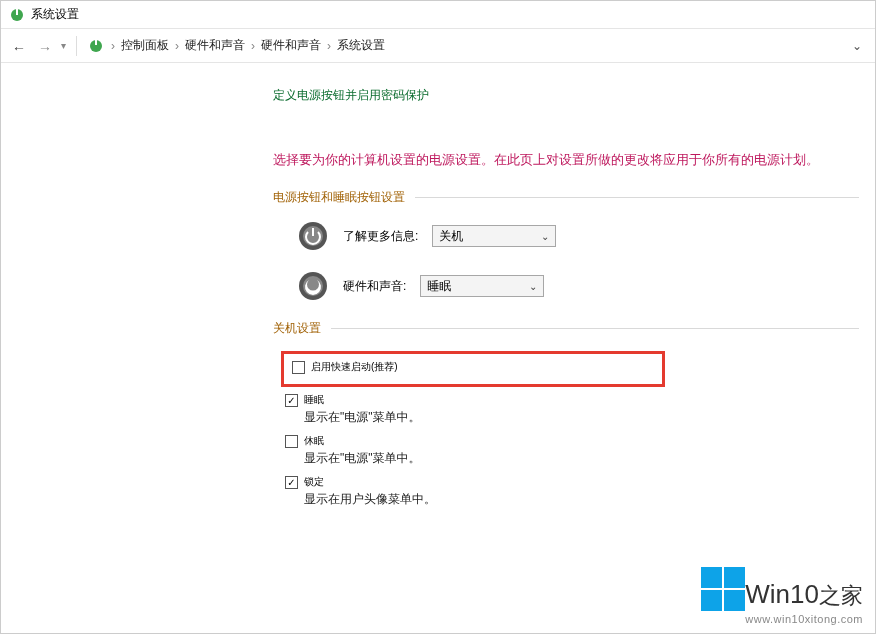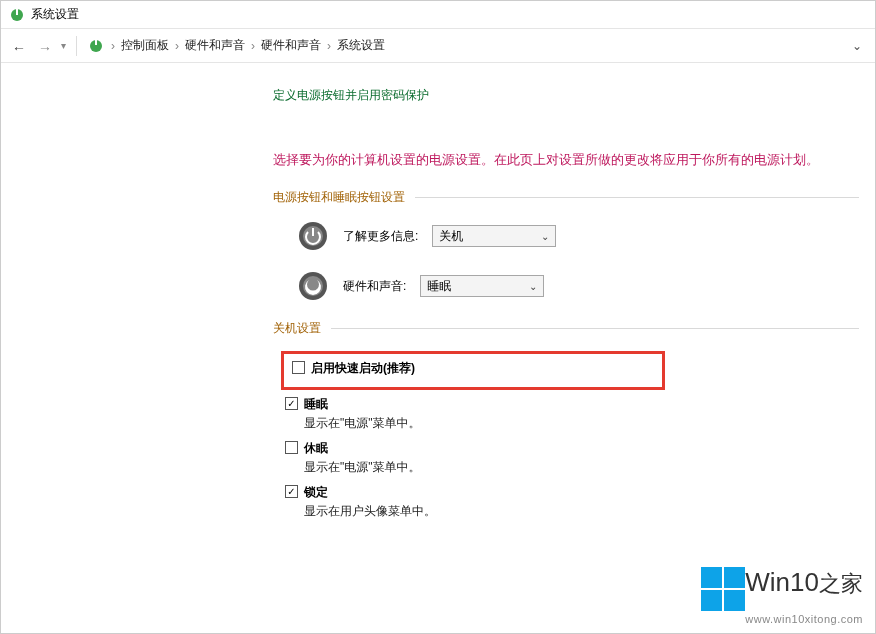--- a/index.html
+++ b/index.html
@@ -131,38 +131,38 @@
   }
   .checkbox {
     width: 13px; height: 13px;
     border: 1px solid #555;
     display: inline-flex; align-items:center; justify-content:center;
     font-size: 10px; line-height: 1;
     margin-top: 1px;
     background:#fff;
   }
   .checkbox.checked::before { content: "✓"; color:#000; }
-  .check-label { font-size: 12px; font-weight: bold; }
+  .check-label { font-size: 10px; }
   .check-desc {
     font-size: 12px;
     color: #222;
     margin: 2px 0 8px 19px;
   }
   .check-desc a { color: #0066cc; text-decoration: underline; cursor:pointer; }
 
   .watermark {
     position: absolute;
     right: 12px;
     bottom: 8px;
     text-align: right;
     pointer-events: none;
   }
   .watermark .logo-row {
     display: flex;
-    align-items: flex-start;
+    align-items: flex-end;
     gap: 0;
     font-size: 26px;
     font-weight: 300;
     color: #333;
     justify-content: flex-end;
   }
   .win-tiles {
     width: 44px; height: 44px;
     display: grid;
     grid-template-columns: 1fr 1fr;

